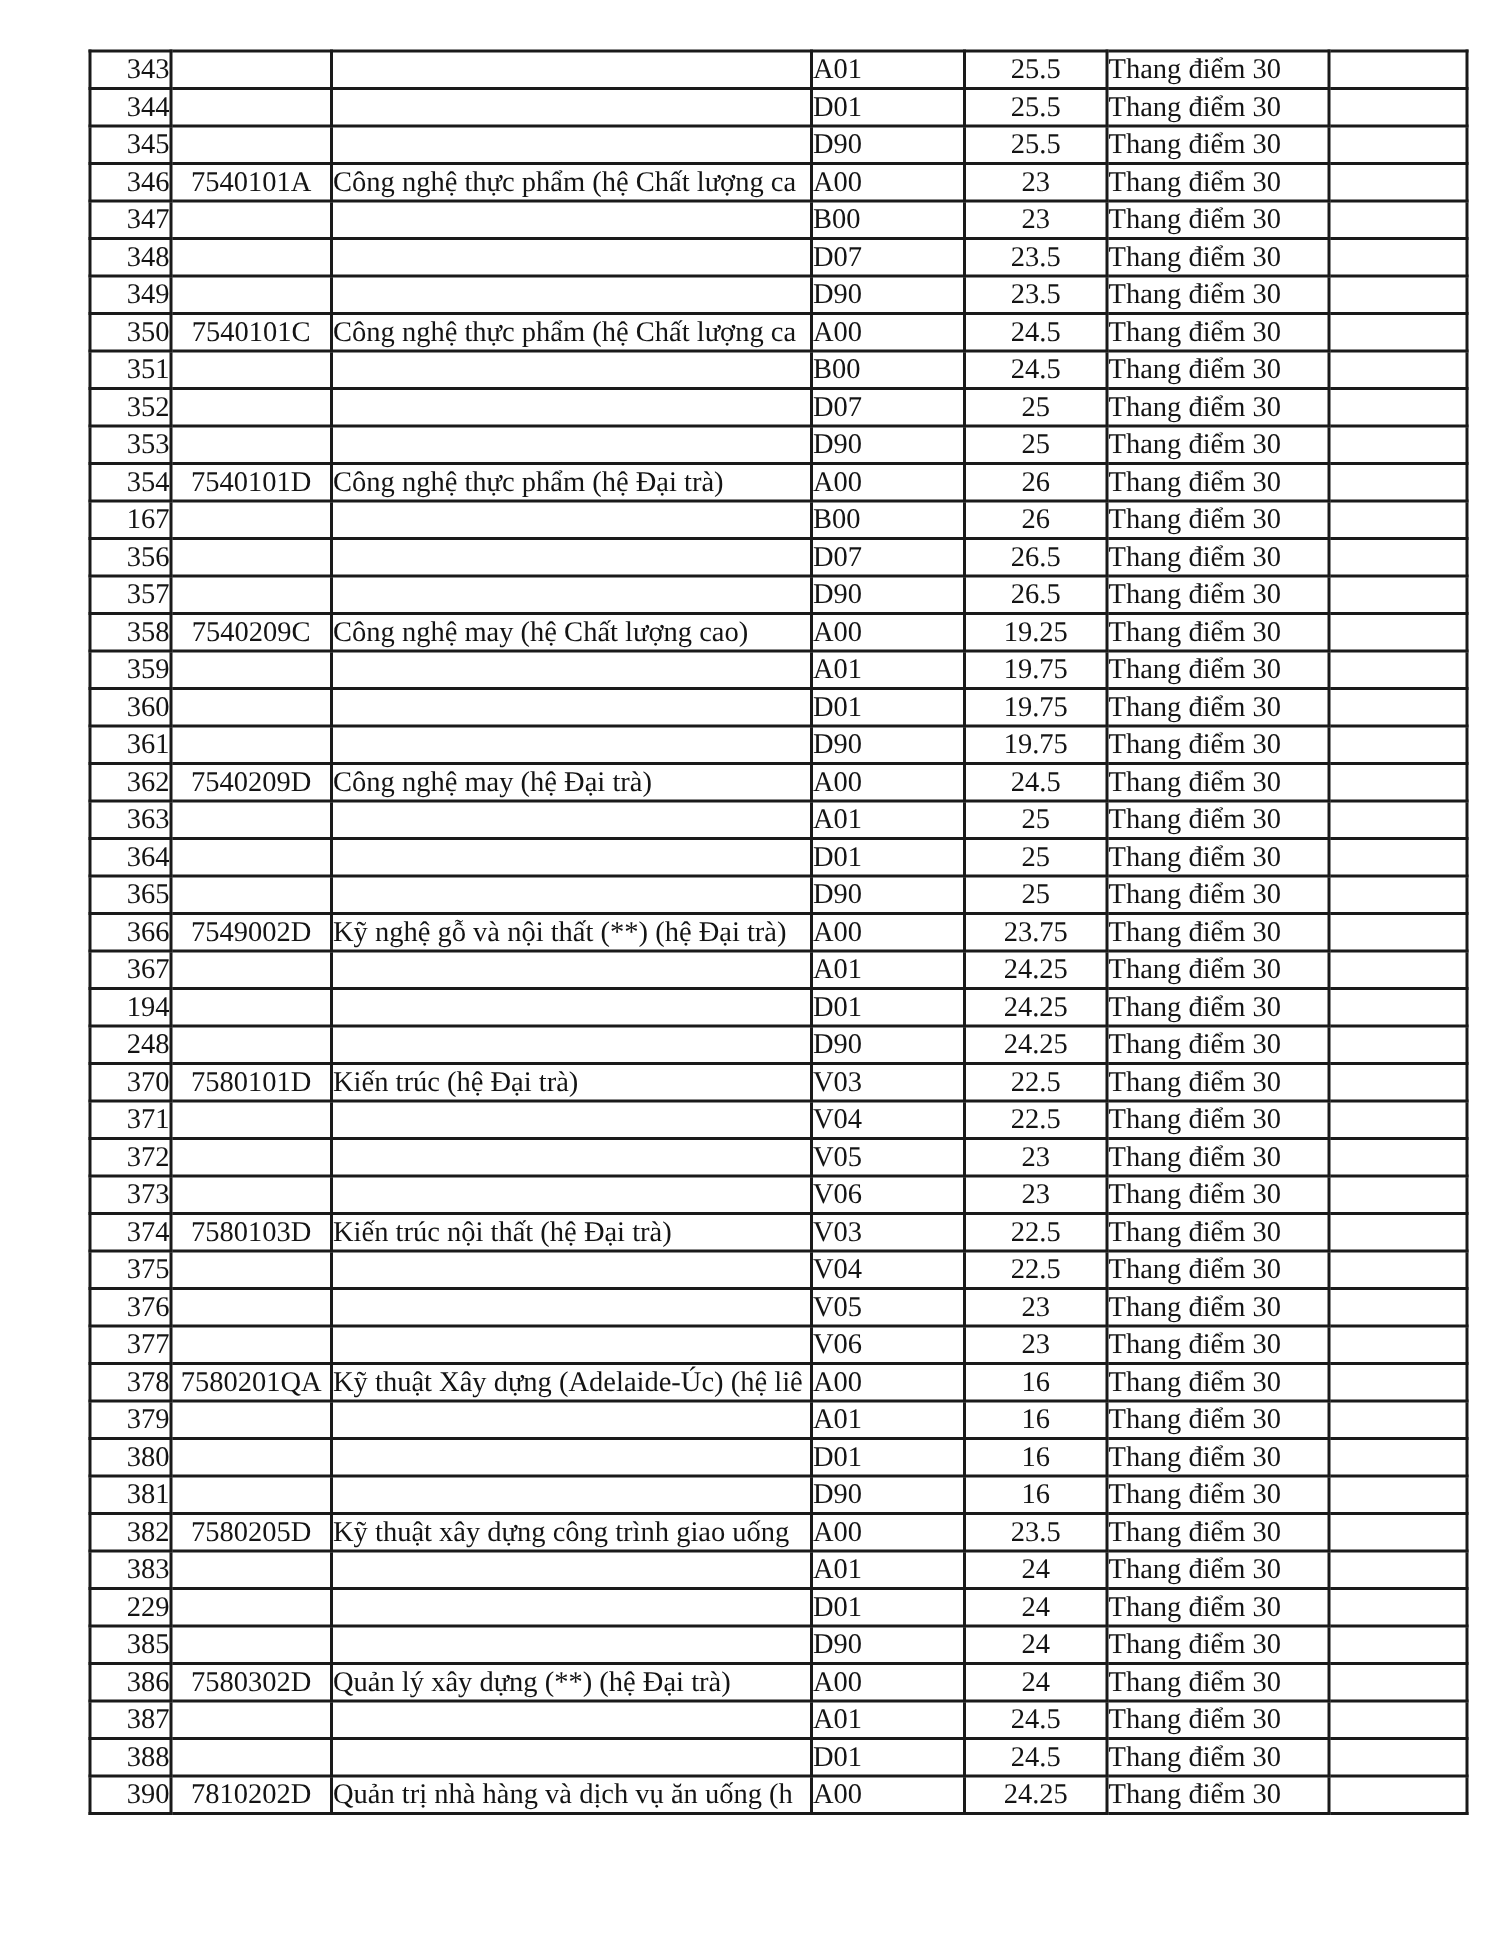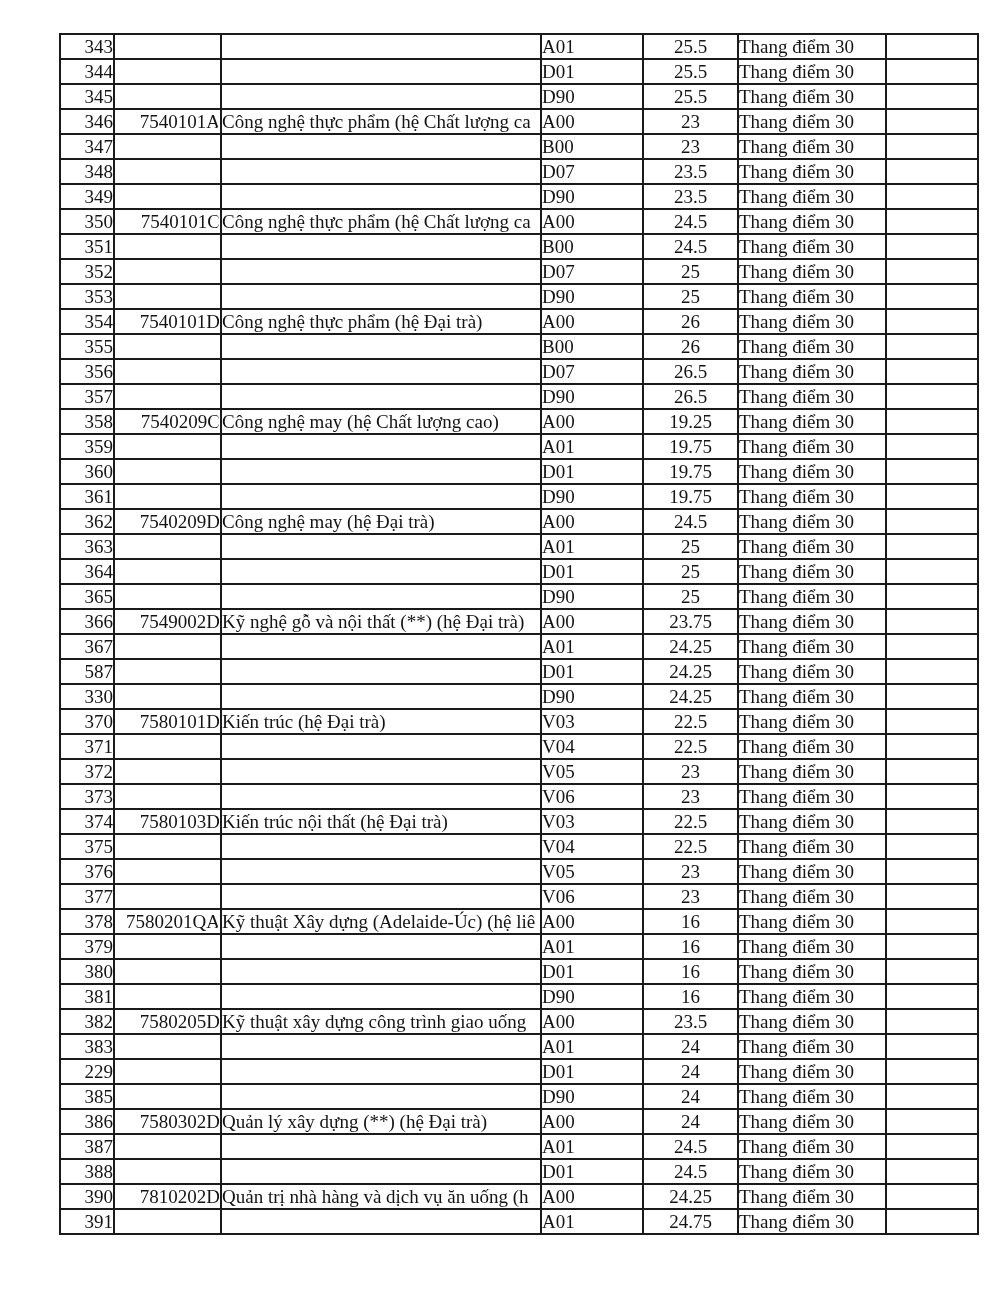--- a/index.html
+++ b/index.html
@@ -34,21 +34,21 @@
   }
   col.c-no    { width: 54px;  }
   col.c-code  { width: 107px; }
   col.c-name  { width: 320px; }
   col.c-block { width: 102px; }
   col.c-score { width: 95px;  }
   col.c-scale { width: 148px; }
   col.c-note  { width: 92px;  }
 
   td.col-no    { text-align: right; padding-right: 9px; }
-  td.col-code  { text-align: right;  padding-left: 5px; border-radius: 11px;  }
+  td.col-code  { text-align: center;  padding-left: 5px; border-radius: 11px;  }
   td.col-name  { text-align: left;  padding-left: 4px;  }
   td.col-block { text-align: left;  padding-left: 4px; margin-left: 46px;  }
   td.col-score { text-align: center; padding-right: 3px; }
   td.col-scale { text-align: left;  padding-left: 4px;  }
   td.col-note  { text-align: left; }
 </style>
 </head>
 <body>
 
 <table class="score-table">
@@ -164,21 +164,21 @@
       <tr>
         <td class="col-no">354</td>
         <td class="col-code">7540101D</td>
         <td class="col-name">Công nghệ thực phẩm (hệ Đại trà)</td>
         <td class="col-block">A00</td>
         <td class="col-score">26</td>
         <td class="col-scale">Thang điểm 30</td>
         <td class="col-note"></td>
       </tr>
       <tr>
-        <td class="col-no">355</td>
+        <td class="col-no">167</td>
         <td class="col-code"></td>
         <td class="col-name"></td>
         <td class="col-block">B00</td>
         <td class="col-score">26</td>
         <td class="col-scale">Thang điểm 30</td>
         <td class="col-note"></td>
       </tr>
       <tr>
         <td class="col-no">356</td>
         <td class="col-code"></td>
@@ -281,30 +281,30 @@
       <tr>
         <td class="col-no">367</td>
         <td class="col-code"></td>
         <td class="col-name"></td>
         <td class="col-block">A01</td>
         <td class="col-score">24.25</td>
         <td class="col-scale">Thang điểm 30</td>
         <td class="col-note"></td>
       </tr>
       <tr>
-        <td class="col-no">587</td>
+        <td class="col-no">194</td>
         <td class="col-code"></td>
         <td class="col-name"></td>
         <td class="col-block">D01</td>
         <td class="col-score">24.25</td>
         <td class="col-scale">Thang điểm 30</td>
         <td class="col-note"></td>
       </tr>
       <tr>
-        <td class="col-no">330</td>
+        <td class="col-no">248</td>
         <td class="col-code"></td>
         <td class="col-name"></td>
         <td class="col-block">D90</td>
         <td class="col-score">24.25</td>
         <td class="col-scale">Thang điểm 30</td>
         <td class="col-note"></td>
       </tr>
       <tr>
         <td class="col-no">370</td>
         <td class="col-code">7580101D</td>
@@ -478,23 +478,14 @@
       </tr>
       <tr>
         <td class="col-no">390</td>
         <td class="col-code">7810202D</td>
         <td class="col-name">Quản trị nhà hàng và dịch vụ ăn uống (h</td>
         <td class="col-block">A00</td>
         <td class="col-score">24.25</td>
         <td class="col-scale">Thang điểm 30</td>
         <td class="col-note"></td>
       </tr>
-      <tr>
-        <td class="col-no">391</td>
-        <td class="col-code"></td>
-        <td class="col-name"></td>
-        <td class="col-block">A01</td>
-        <td class="col-score">24.75</td>
-        <td class="col-scale">Thang điểm 30</td>
-        <td class="col-note"></td>
-      </tr>
     </tbody>
 </table>
 
 </body></html>

